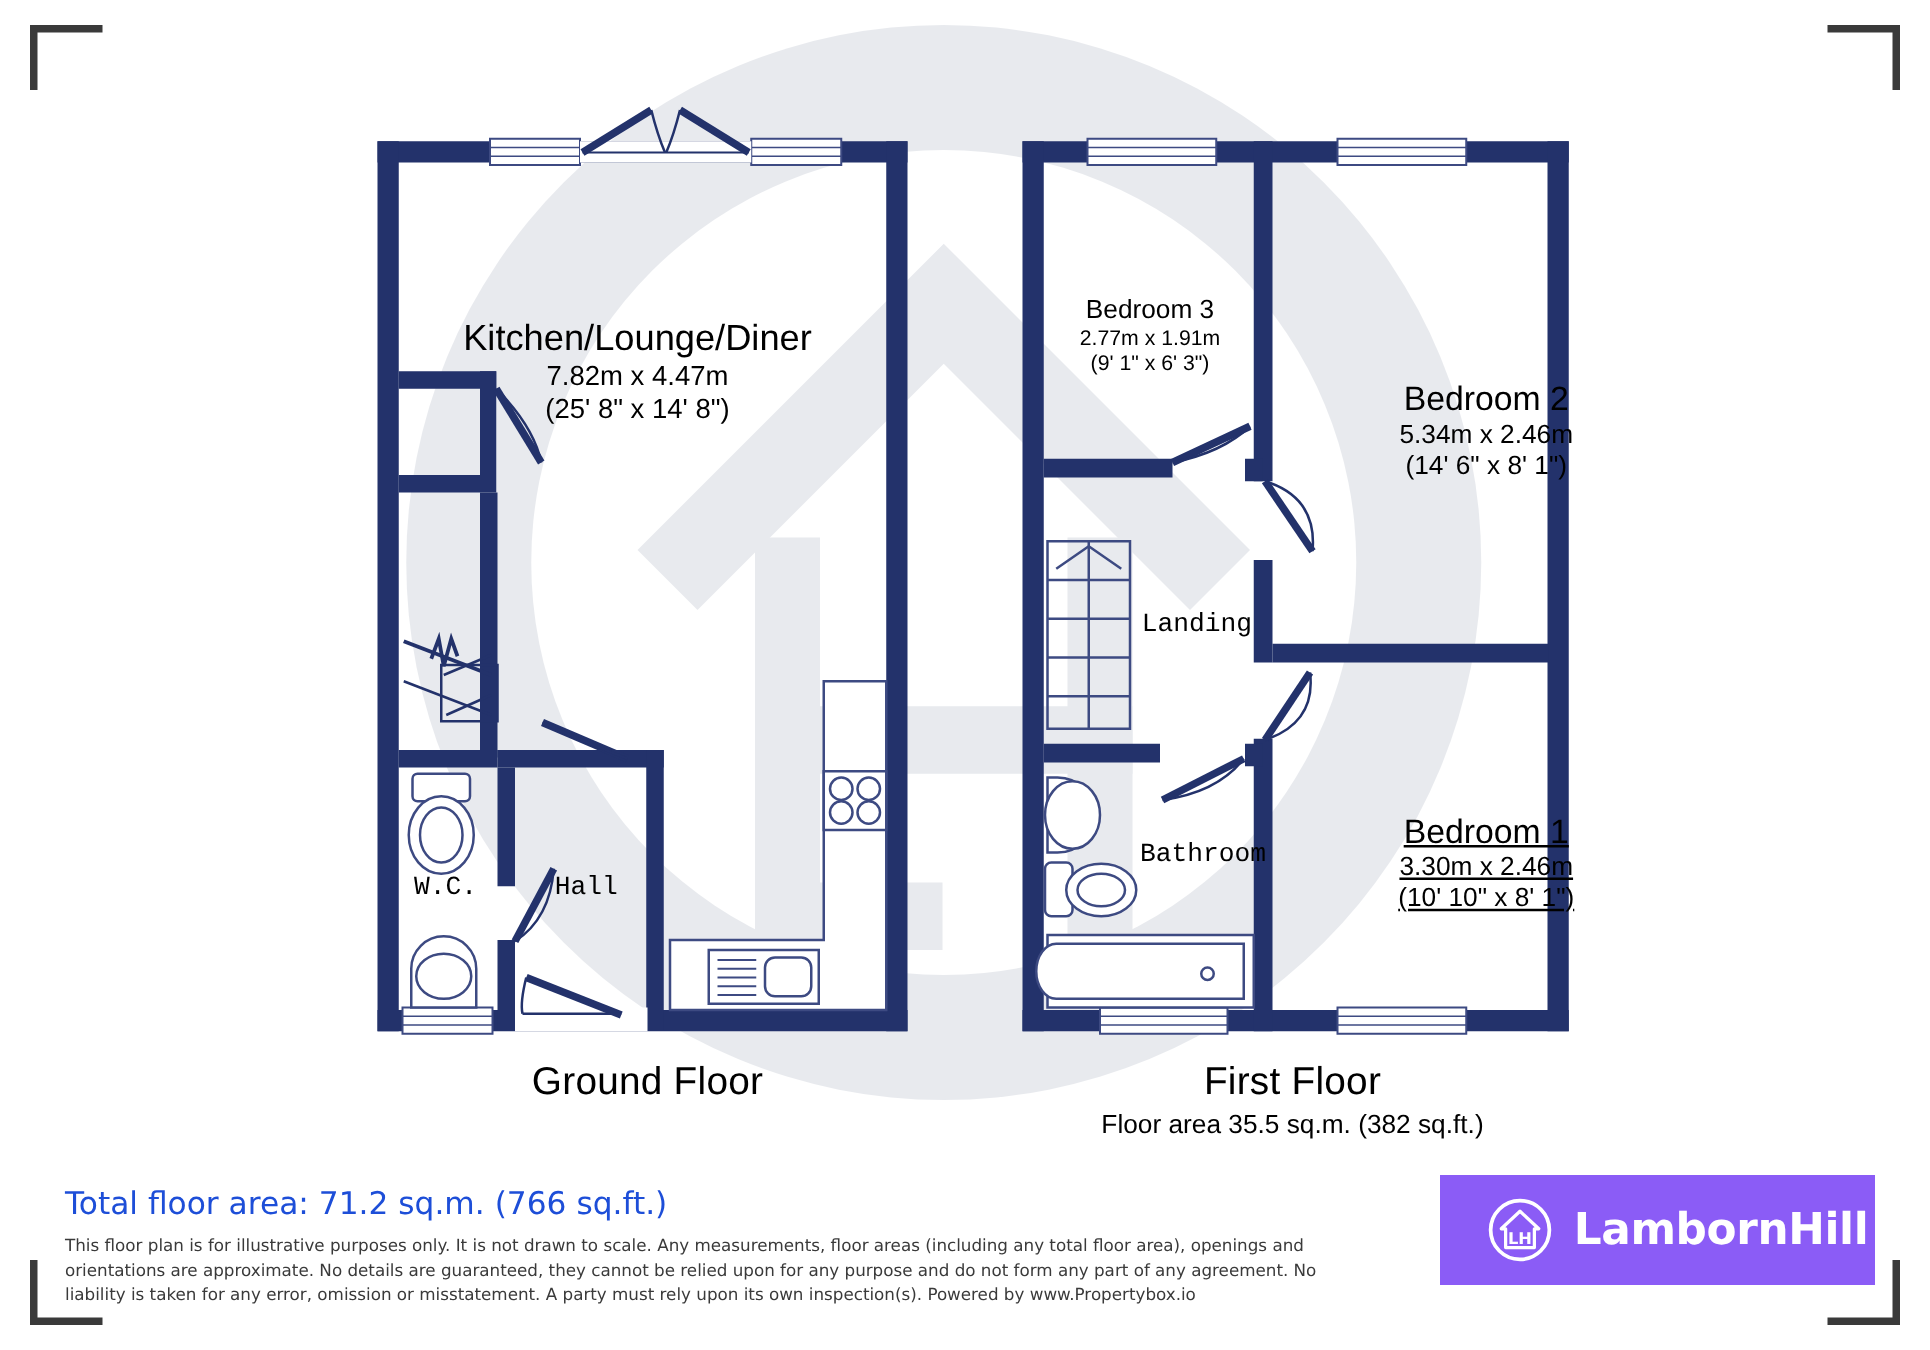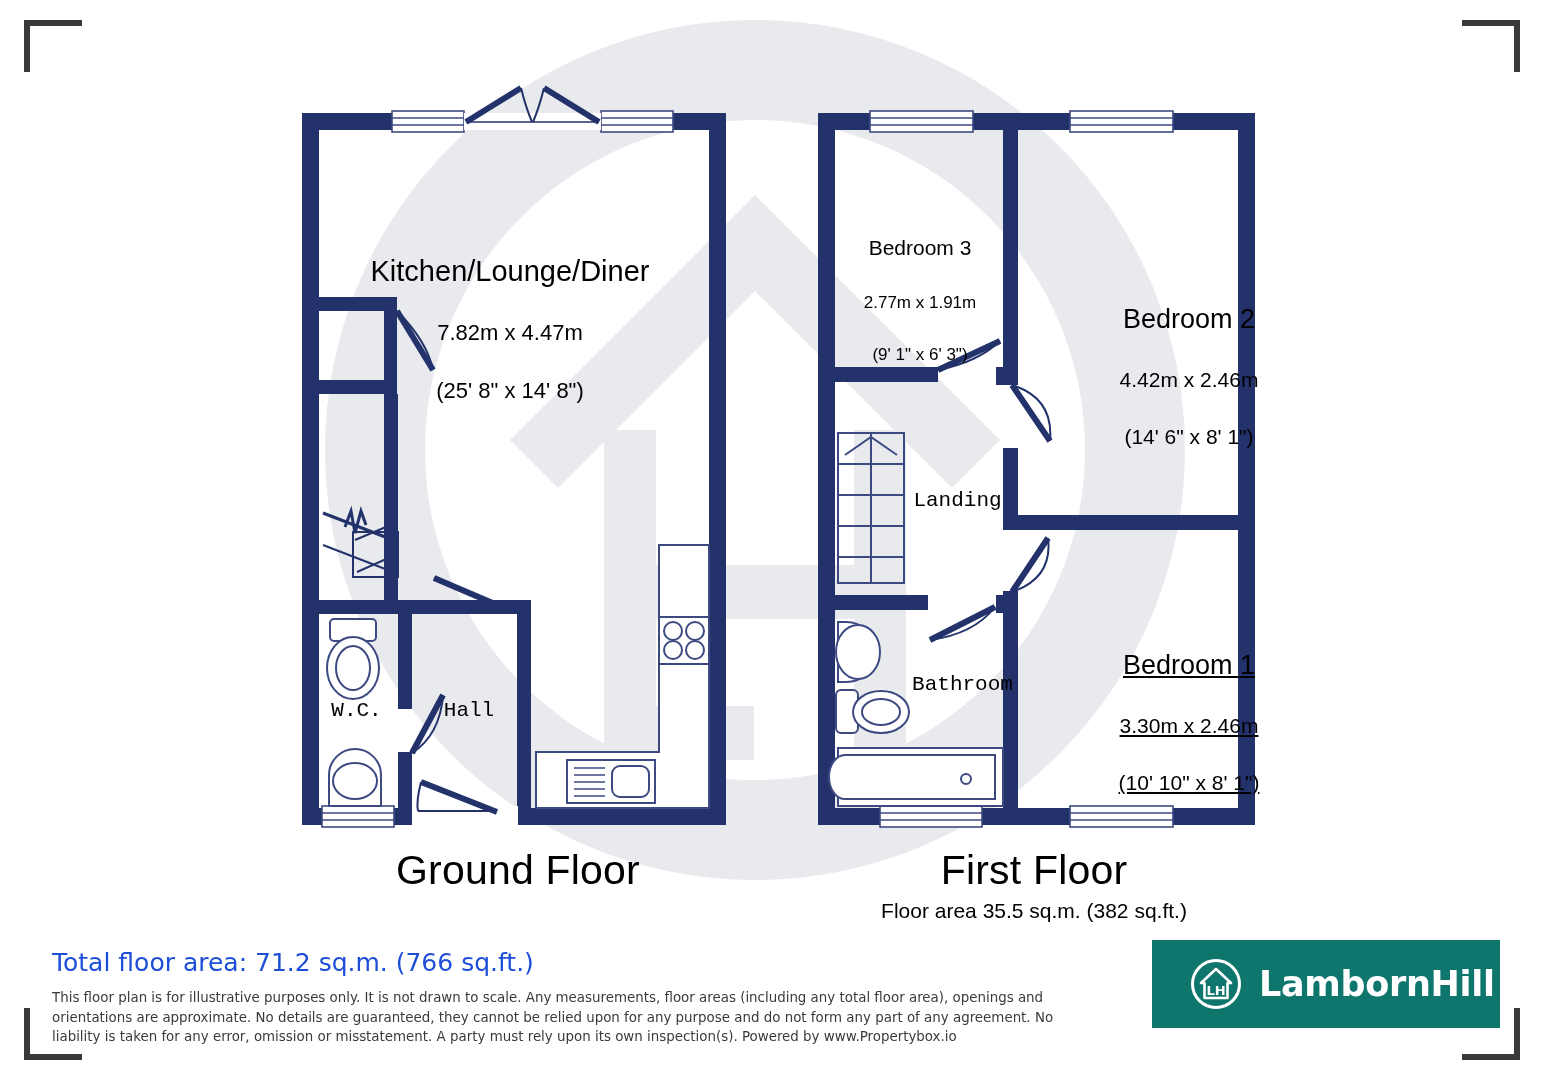--- a/index.html
+++ b/index.html
@@ -24,55 +24,55 @@
   .c-tr{right:24px;top:20px;}
   .c-tr .h{right:0;top:0;} .c-tr .v{right:0;top:0;}
   .c-bl{left:24px;bottom:20px;}
   .c-bl .h{left:0;bottom:0;} .c-bl .v{left:0;bottom:0;}
   .c-br{right:24px;bottom:20px;}
   .c-br .h{right:0;bottom:0;} .c-br .v{right:0;bottom:0;}
 
   
   .lbl{position:absolute;text-align:center;line-height:1.18;white-space:nowrap;}
   .lbl .name{font-size:27px;}
-  .lbl .dim{font-size:21px;margin-top:32px;}
+  .lbl .dim{font-size:21px;}
   .lbl.small .name{font-size:21px;}
   .lbl.small .dim{font-size:17px;}
   .lbl.plain{font-size:21px;font-family:Liberation Mono, monospace;}
 
   #kld{left:345px;top:254px;width:330px;}
   #kld .name{font-size:29px;}
   #kld .dim{font-size:22px;}
 
   #wc{left:299px;top:699px;width:115px;}
   #hall{left:424px;top:699px;width:90px;text-align:center;}
 
   #bed3{left:800px;top:236px;width:240px;}
   #bed2{left:1024px;top:304px;width:330px;}
   #bed1{left:1024px;top:650px;width:330px;text-decoration:underline;}
   #landing{left:880px;top:489px;width:155px;}
   #bathroom{left:870px;top:673px;width:185px;}
 
   
   .floorcap{position:absolute;text-align:center;}
-  .floorcap .title{font-size:41px;letter-spacing:.2px;}
+  .floorcap .title{font-size:31px;letter-spacing:.2px;}
   .floorcap .area{font-size:21px;margin-top:5px;}
   #cap-ground{left:288px;top:847px;width:460px;}
   #cap-first{left:800px;top:847px;width:468px;}
 
   
   #total{position:absolute;left:52px;top:948px;font-size:25px;
          font-family:"DejaVu Sans",sans-serif;color:#1d4ed8;}
   #disclaimer{position:absolute;left:52px;top:988px;width:1035px;
          font-size:13.4px;line-height:1.47;color:#3a3a3a;
          font-family:"DejaVu Sans",sans-serif;}
 
   
   #logo{position:absolute;left:1152px;top:940px;width:348px;height:88px;
-        background:#0f766e;display:flex;align-items:center;}
+        background:#8b5cf6;display:flex;align-items:center;}
   #logo .mark{margin-left:38px;width:52px;height:52px;flex:0 0 auto;}
   #logo .wordmark{color:#fff;font-size:35px;font-weight:bold;margin-left:17px;
         letter-spacing:-.3px;font-family:"DejaVu Sans",sans-serif;}
 </style>
 </head>
 <body>
 
 <div id="stage">
 
   <svg id="plan-svg" width="1544" height="1080" viewBox="0 0 1544 1080">
@@ -347,21 +347,21 @@
   </div>
 
   <div class="lbl small" id="bed3">
     <div class="name">Bedroom 3</div>
     <div class="dim">2.77m x 1.91m</div>
     <div class="dim">(9' 1" x 6' 3")</div>
   </div>
 
   <div class="lbl" id="bed2">
     <div class="name">Bedroom 2</div>
-    <div class="dim">4.42m x 2.46m</div>
+    <div class="dim">5.34m x 2.46m</div>
     <div class="dim">(14' 6" x 8' 1")</div>
   </div>
 
   <div class="lbl" id="bed1">
     <div class="name">Bedroom 1</div>
     <div class="dim">3.30m x 2.46m</div>
     <div class="dim">(10' 10" x 8' 1")</div>
   </div>
 
   <div class="lbl plain" id="landing">

